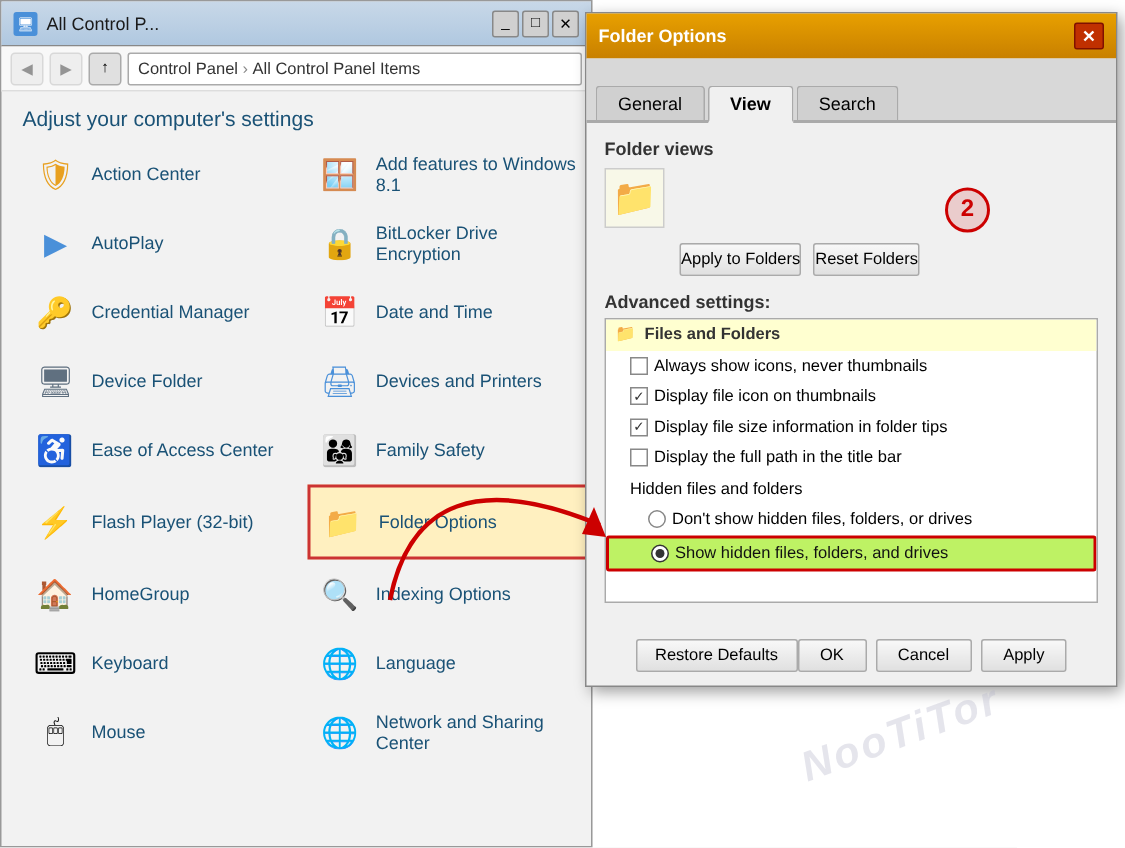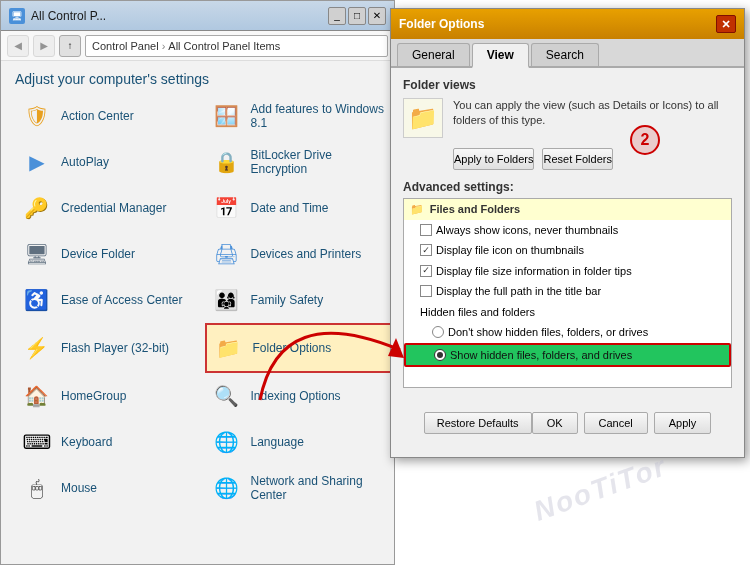--- a/index.html
+++ b/index.html
@@ -159,21 +159,21 @@
       border: 1px solid #801000;
       border-radius: 2px;
       display: flex; align-items: center; justify-content: center;
       color: white; font-size: 11px; cursor: pointer;
       font-weight: bold;
     }
     .fo-tabs {
       display: flex;
       background: #d8d8d8;
       border-bottom: 2px solid #aaa;
-      padding-top: 4px;
+      padding-top: 18px;
       padding-left: 6px;
       gap: 2px;
     }
     .fo-tab {
       padding: 4px 14px;
       background: #d0d0d0;
       border: 1px solid #aaa;
       border-bottom: none;
       cursor: pointer;
       font-size: 12px;
@@ -465,21 +465,20 @@
   </div>
   <div class="fo-tabs">
     <div class="fo-tab">General</div>
     <div class="fo-tab active">View</div>
     <div class="fo-tab">Search</div>
   </div>
   <div class="fo-body">
     <div class="fo-section-title">Folder views</div>
     <div class="fo-folder-views">
       <div class="folder-icon-box">📁</div>
-      <div class="fo-view-desc">You can apply the view (such as Details or Icons) to all folders of this type.</div>
     </div>
     <div class="fo-view-buttons">
       <button class="fo-btn">Apply to Folders</button>
       <button class="fo-btn">Reset Folders</button>
     </div>
     <div class="fo-advanced-label">Advanced settings:</div>
     <div class="fo-treelist">
 
       <div class="fo-tree-item bold-yellow">
         <span style="color:#cc8800; margin-right:2px;">📁</span>
@@ -503,21 +502,21 @@
       </div>
 
       <div class="fo-tree-item indent1">
         <span>Hidden files and folders</span>
       </div>
       <div class="fo-tree-item indent2">
         <div class="fo-radio"></div>
         <span>Don't show hidden files, folders, or drives</span>
       </div>
 
-      <div class="fo-tree-item indent2 highlighted" style="background:#22c55e; border: 2px solid #cc0000; border-radius: 2px;">
+      <div class="fo-tree-item indent2 highlighted" style="background:#bef264; border: 2px solid #cc0000; border-radius: 2px;">
         <div class="fo-radio checked" style="border-color:#333;"></div>
         <span style="color: #111;">Show hidden files, folders, and drives</span>
       </div>
       <div class="fo-tree-item indent1">
         
         
       </div>
 
     </div>
     <div class="fo-bottom-buttons">

